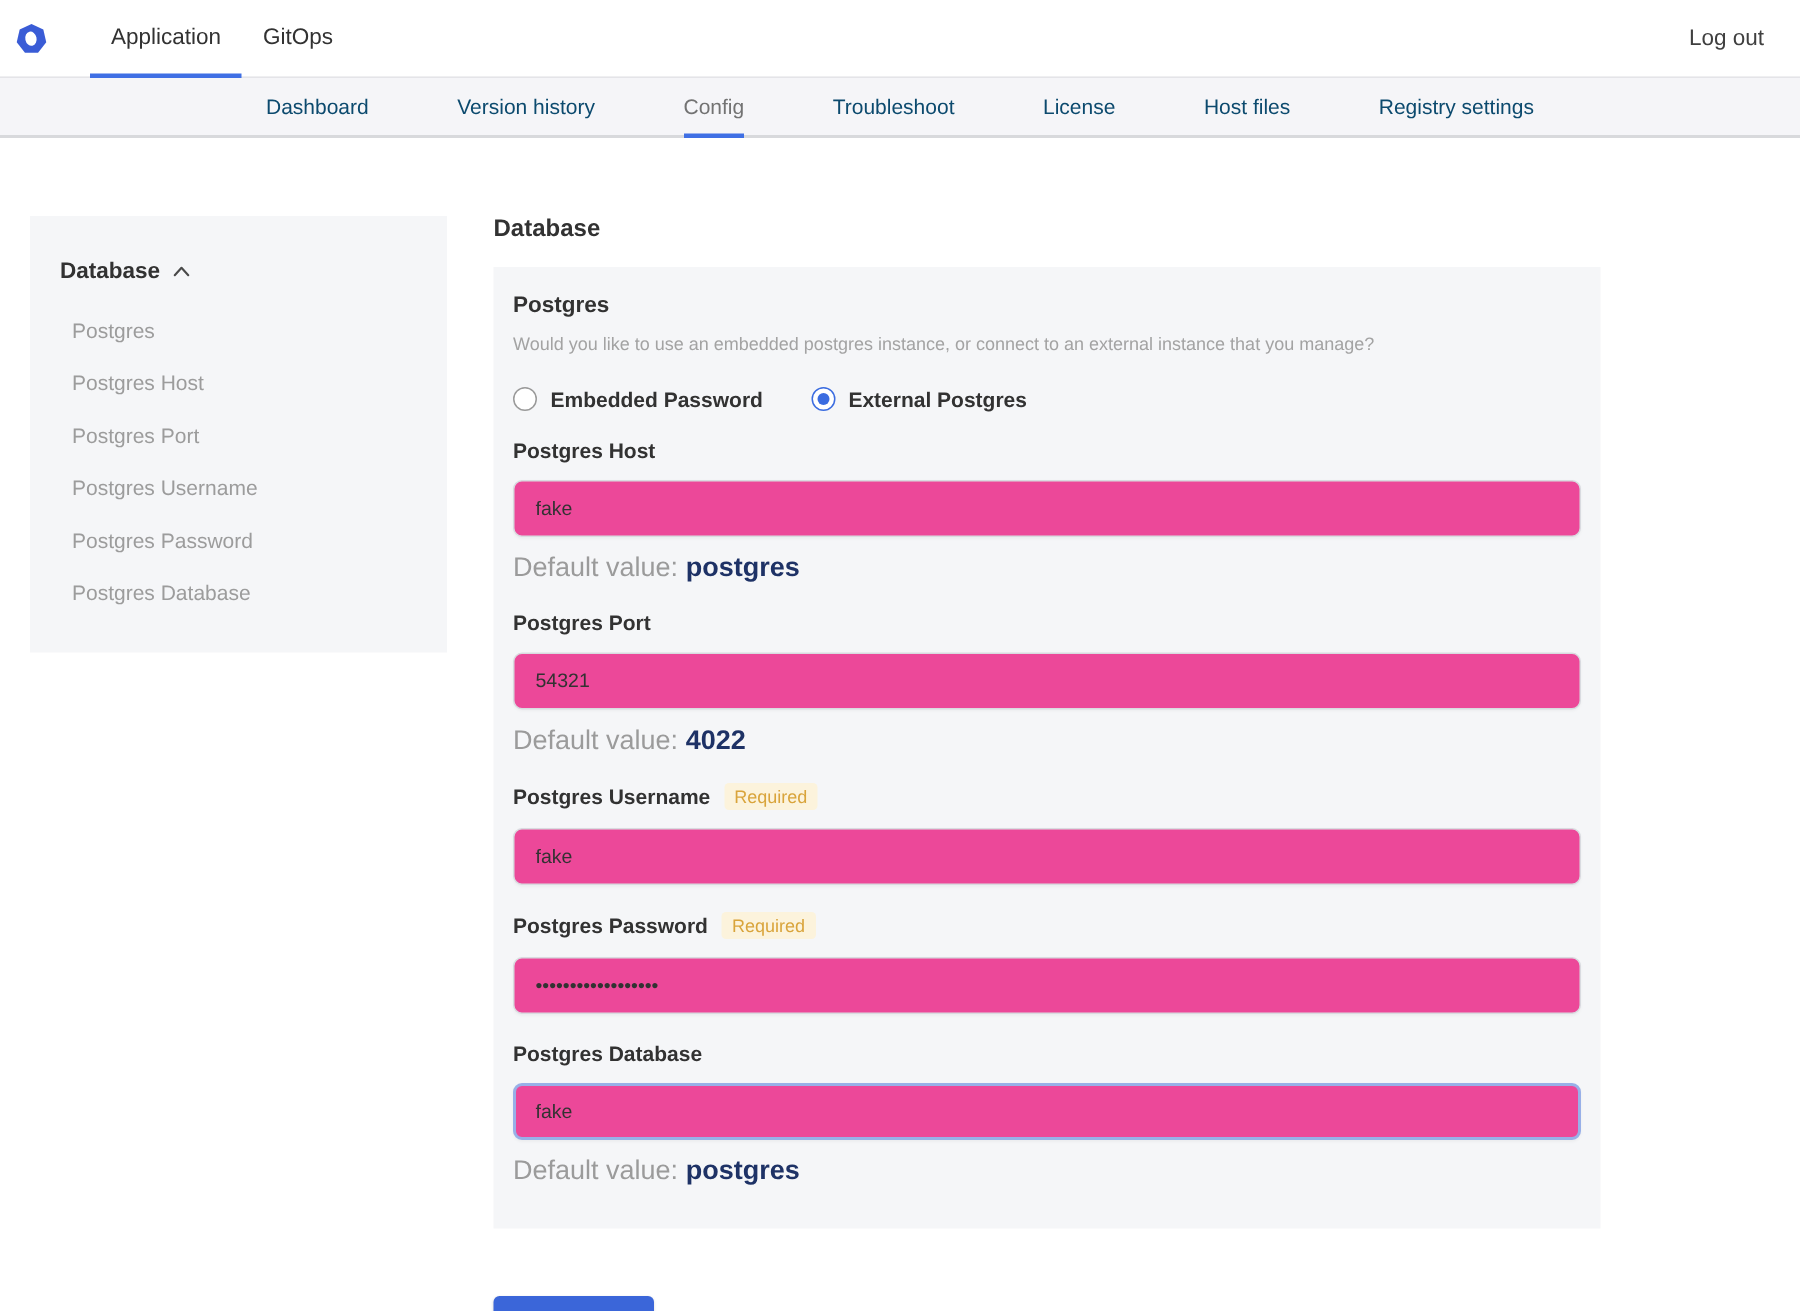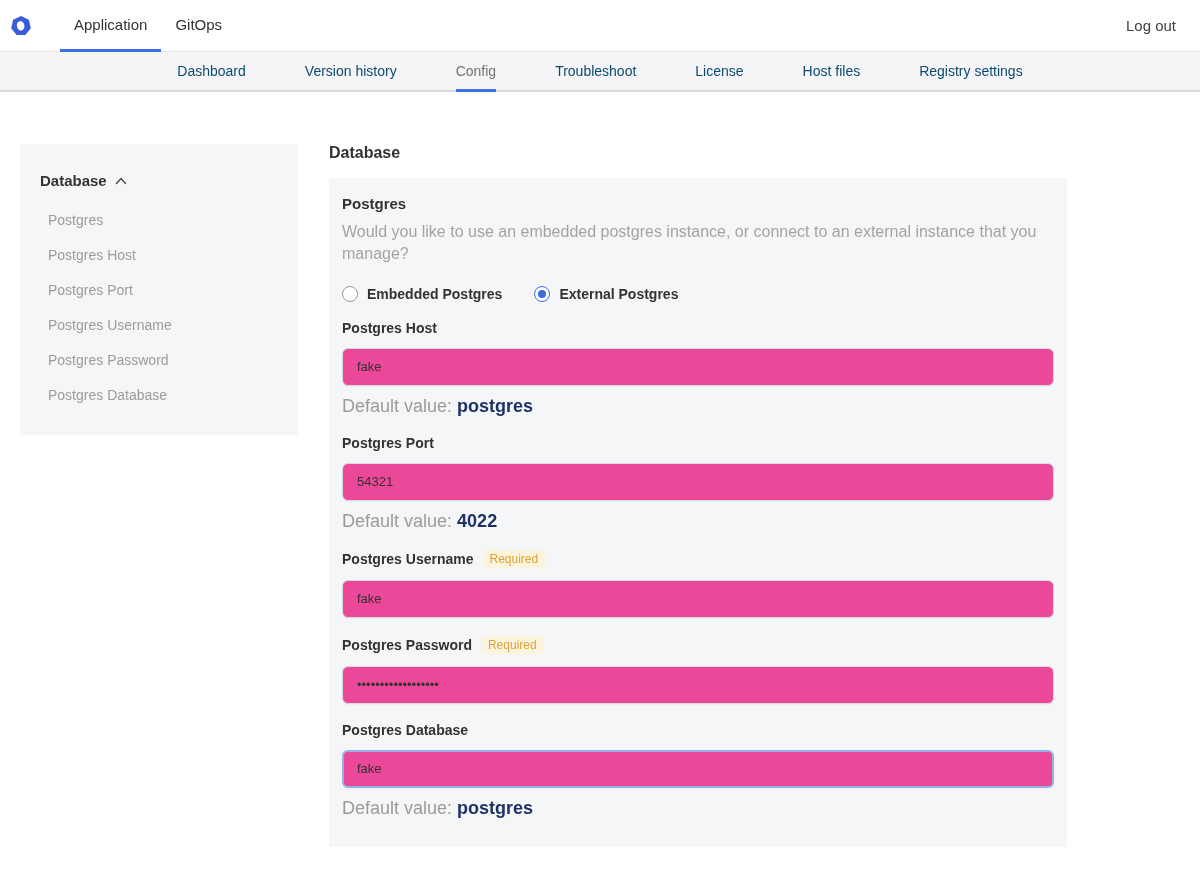--- a/index.html
+++ b/index.html
@@ -52,21 +52,21 @@
   .sidebar-item {
     font-size: 14px; color: #9c9c9c; padding: 10px 0 10px 8px; line-height: 15px;
     cursor: pointer;
   }
 
   .main { margin-left: 31px; width: 738px; padding-bottom: 20px; }
   .main-title { font-size: 16px; font-weight: bold; color: #323232; margin-bottom: 16px; }
 
   .card { background: #f5f6f8; padding: 17px 13px 28px 13px; }
   .group-label { font-size: 15px; font-weight: bold; color: #323232; margin-bottom: 9px; }
-  .group-desc { font-size: 16px; color: #a3a3a3; line-height: 1.4; margin-bottom: 20px; }
+  .group-desc { font-size: 12px; color: #a3a3a3; line-height: 1.4; margin-bottom: 20px; }
 
   .radio-row { display: flex; gap: 32px; margin-bottom: 18px; }
   .radio-item { display: flex; align-items: center; gap: 9px; cursor: pointer; }
   .radio-circle {
     width: 16px; height: 16px; border-radius: 50%; background: #fff;
     border: 1px solid #9a9a9a; position: relative; flex: 0 0 auto;
   }
   .radio-circle.checked { border: 1.5px solid #3b6ce0; }
   .radio-circle.checked::after {
     content: ""; position: absolute; left: 50%; top: 50%; transform: translate(-50%,-50%);
@@ -150,21 +150,21 @@
   <main class="main">
     <h3 class="main-title">Database</h3>
 
     <section class="card">
       <div class="group-label">Postgres</div>
       <div class="group-desc">Would you like to use an embedded postgres instance, or connect to an external instance that you manage?</div>
 
       <div class="radio-row" id="radio-row">
           <div class="radio-item">
             <span class="radio-circle"></span>
-            <span class="radio-label">Embedded Postgres</span>
+            <span class="radio-label">Embedded Password</span>
           </div>
           <div class="radio-item">
             <span class="radio-circle checked"></span>
             <span class="radio-label">External Postgres</span>
           </div>
         </div>
 
       <div id="fields">
   <div class="field">
     <div class="field-label-row">

